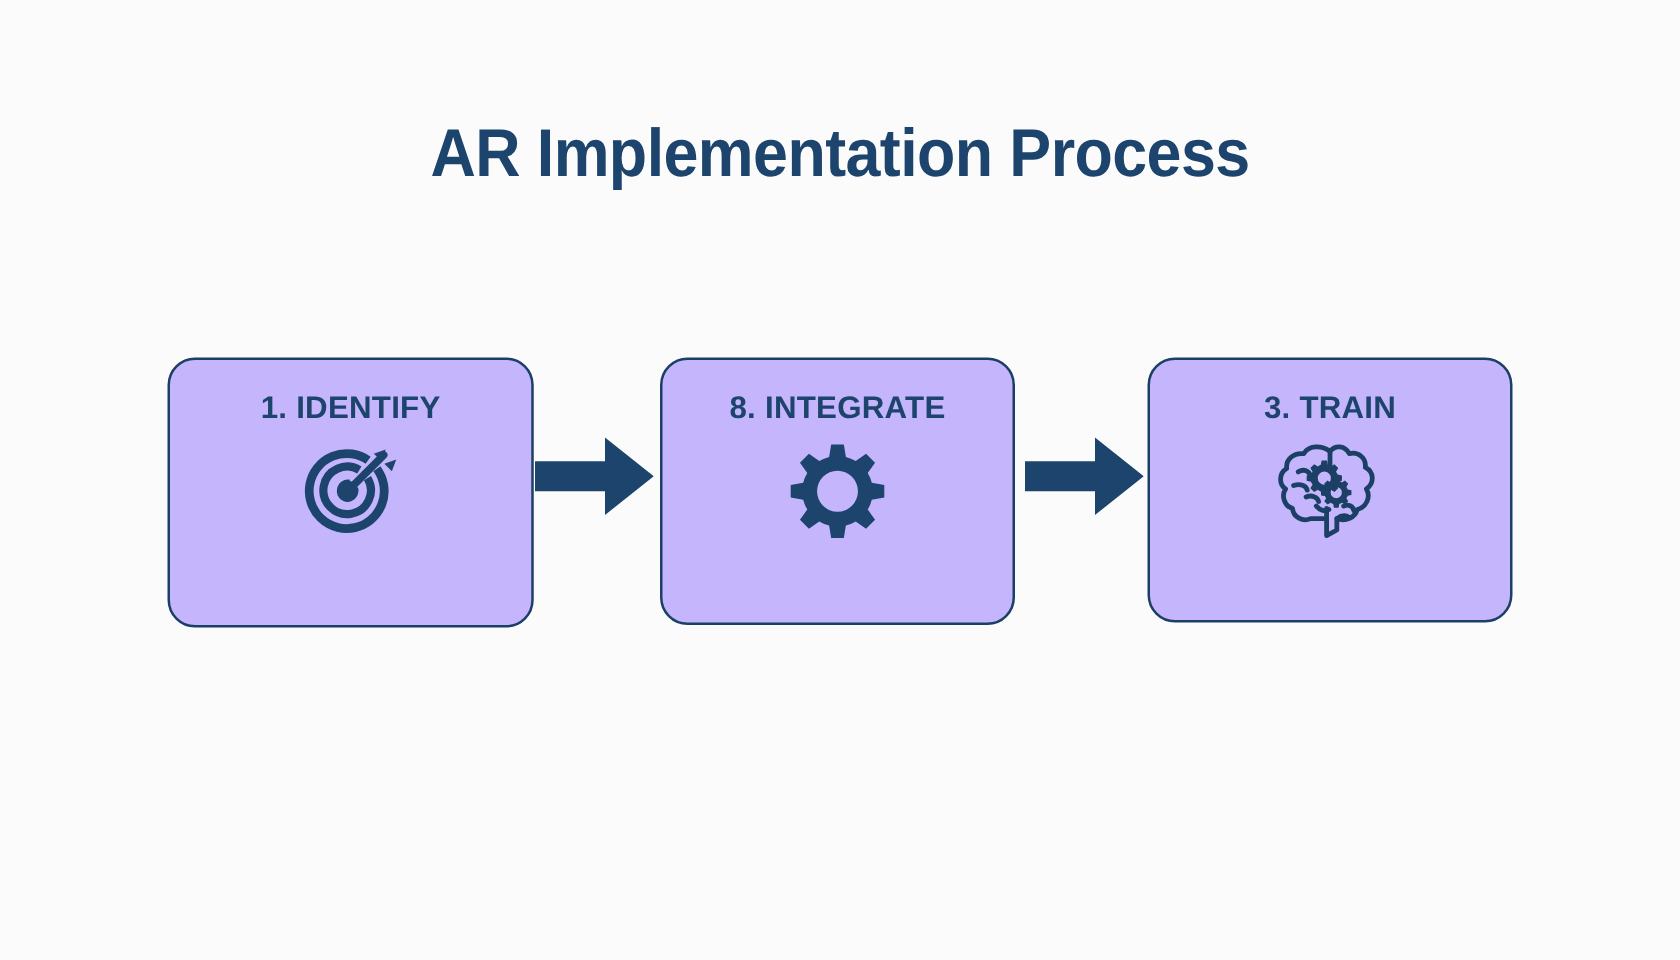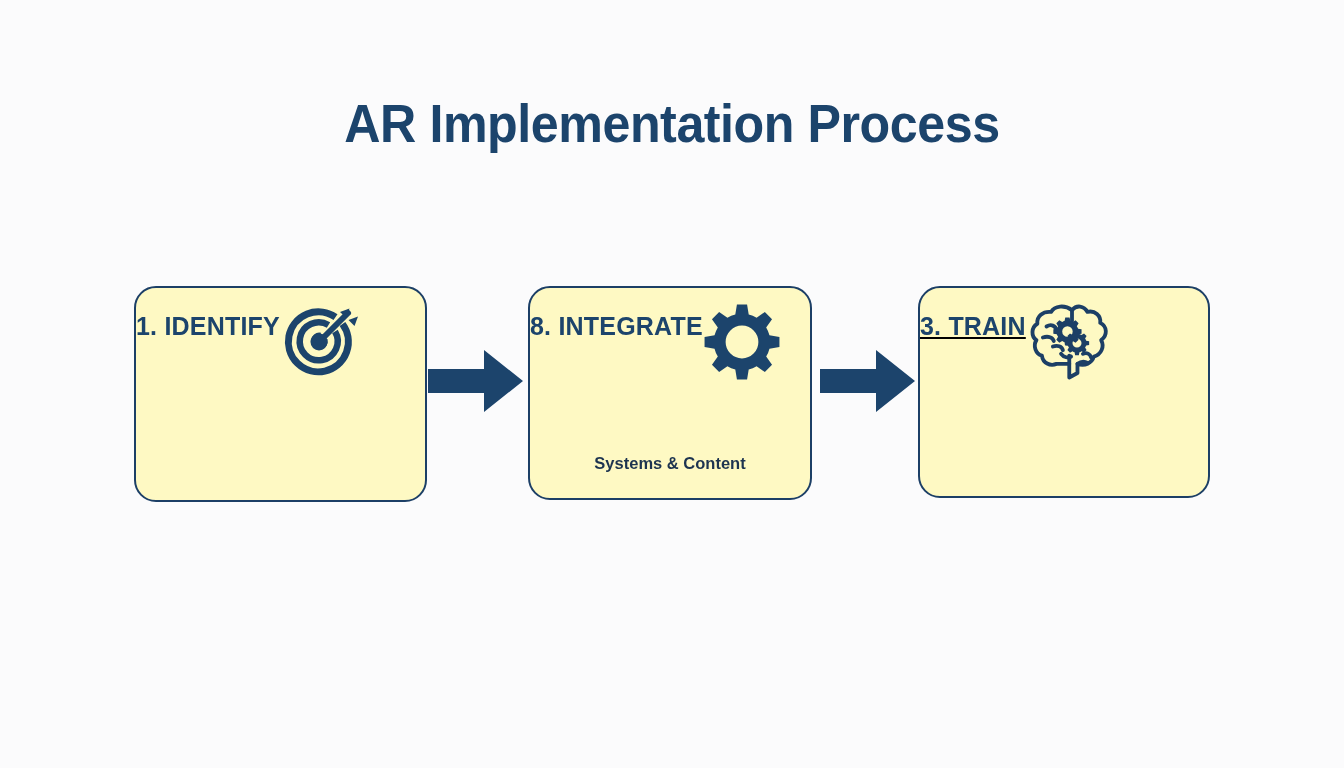--- a/index.html
+++ b/index.html
@@ -44,30 +44,31 @@
     top: 286px;
     left: 134px;
     width: 1076px;
     height: 218px;
   }
 
   .card {
     position: absolute;
     top: 0;
     box-sizing: border-box;
-    background: #fef9c3;
+    background: #c4b5fd;
     border: 2.5px solid #1c3f66;
     border-radius: 22px;
     display: flex;
-    align-items: flex-start;
+    flex-direction: column;
+    align-items: center;
   }
 
   .card-1 { left: 0px;   width: 293px; height: 216px; }
   .card-2 { left: 394px; width: 284px; height: 214px; }
-  .card-3 { left: 784px; width: 292px; height: 212px; text-decoration: underline; }
+  .card-3 { left: 784px; width: 292px; height: 212px; }
 
   .card-title {
     margin-top: 26px;
     font-size: 25px;
     font-weight: 700;
     color: #1c446c;
     letter-spacing: 0.2px;
     line-height: 1;
     text-align: center;
   }
@@ -156,21 +157,20 @@
             A 36 36 0 0 1 81.0 68.7 L 88.5 79.3 L 79.3 88.5 L 68.7 81.0
             A 36 36 0 0 1 58.6 85.2 L 56.5 98 L 43.5 98 L 41.4 85.2
             A 36 36 0 0 1 31.3 81.0 L 20.7 88.5 L 11.5 79.3 L 19.0 68.7
             A 36 36 0 0 1 14.8 58.6 L 2 56.5 L 2 43.5 L 14.8 41.4
             A 36 36 0 0 1 19.0 31.3 L 11.5 20.7 L 20.7 11.5 L 31.3 19.0
             A 36 36 0 0 1 41.4 14.8 Z
             M 50 29 A 21 21 0 1 0 50 71 A 21 21 0 1 0 50 29 Z"></path>
         </svg>
       </div>
 
-      <div class="card-caption">Systems &amp; Content</div>
     </div>
 
     <div class="arrow arrow-2">
       <svg width="95" height="66" viewBox="0 0 95 66" aria-hidden="true">
         <path d="M 0 21 L 56 21 L 56 2 L 95 33 L 56 64 L 56 45 L 0 45 Z" fill="#1c446c"></path>
       </svg>
     </div>
 
     <div class="card card-3">
       <div class="card-title">3. TRAIN</div>

